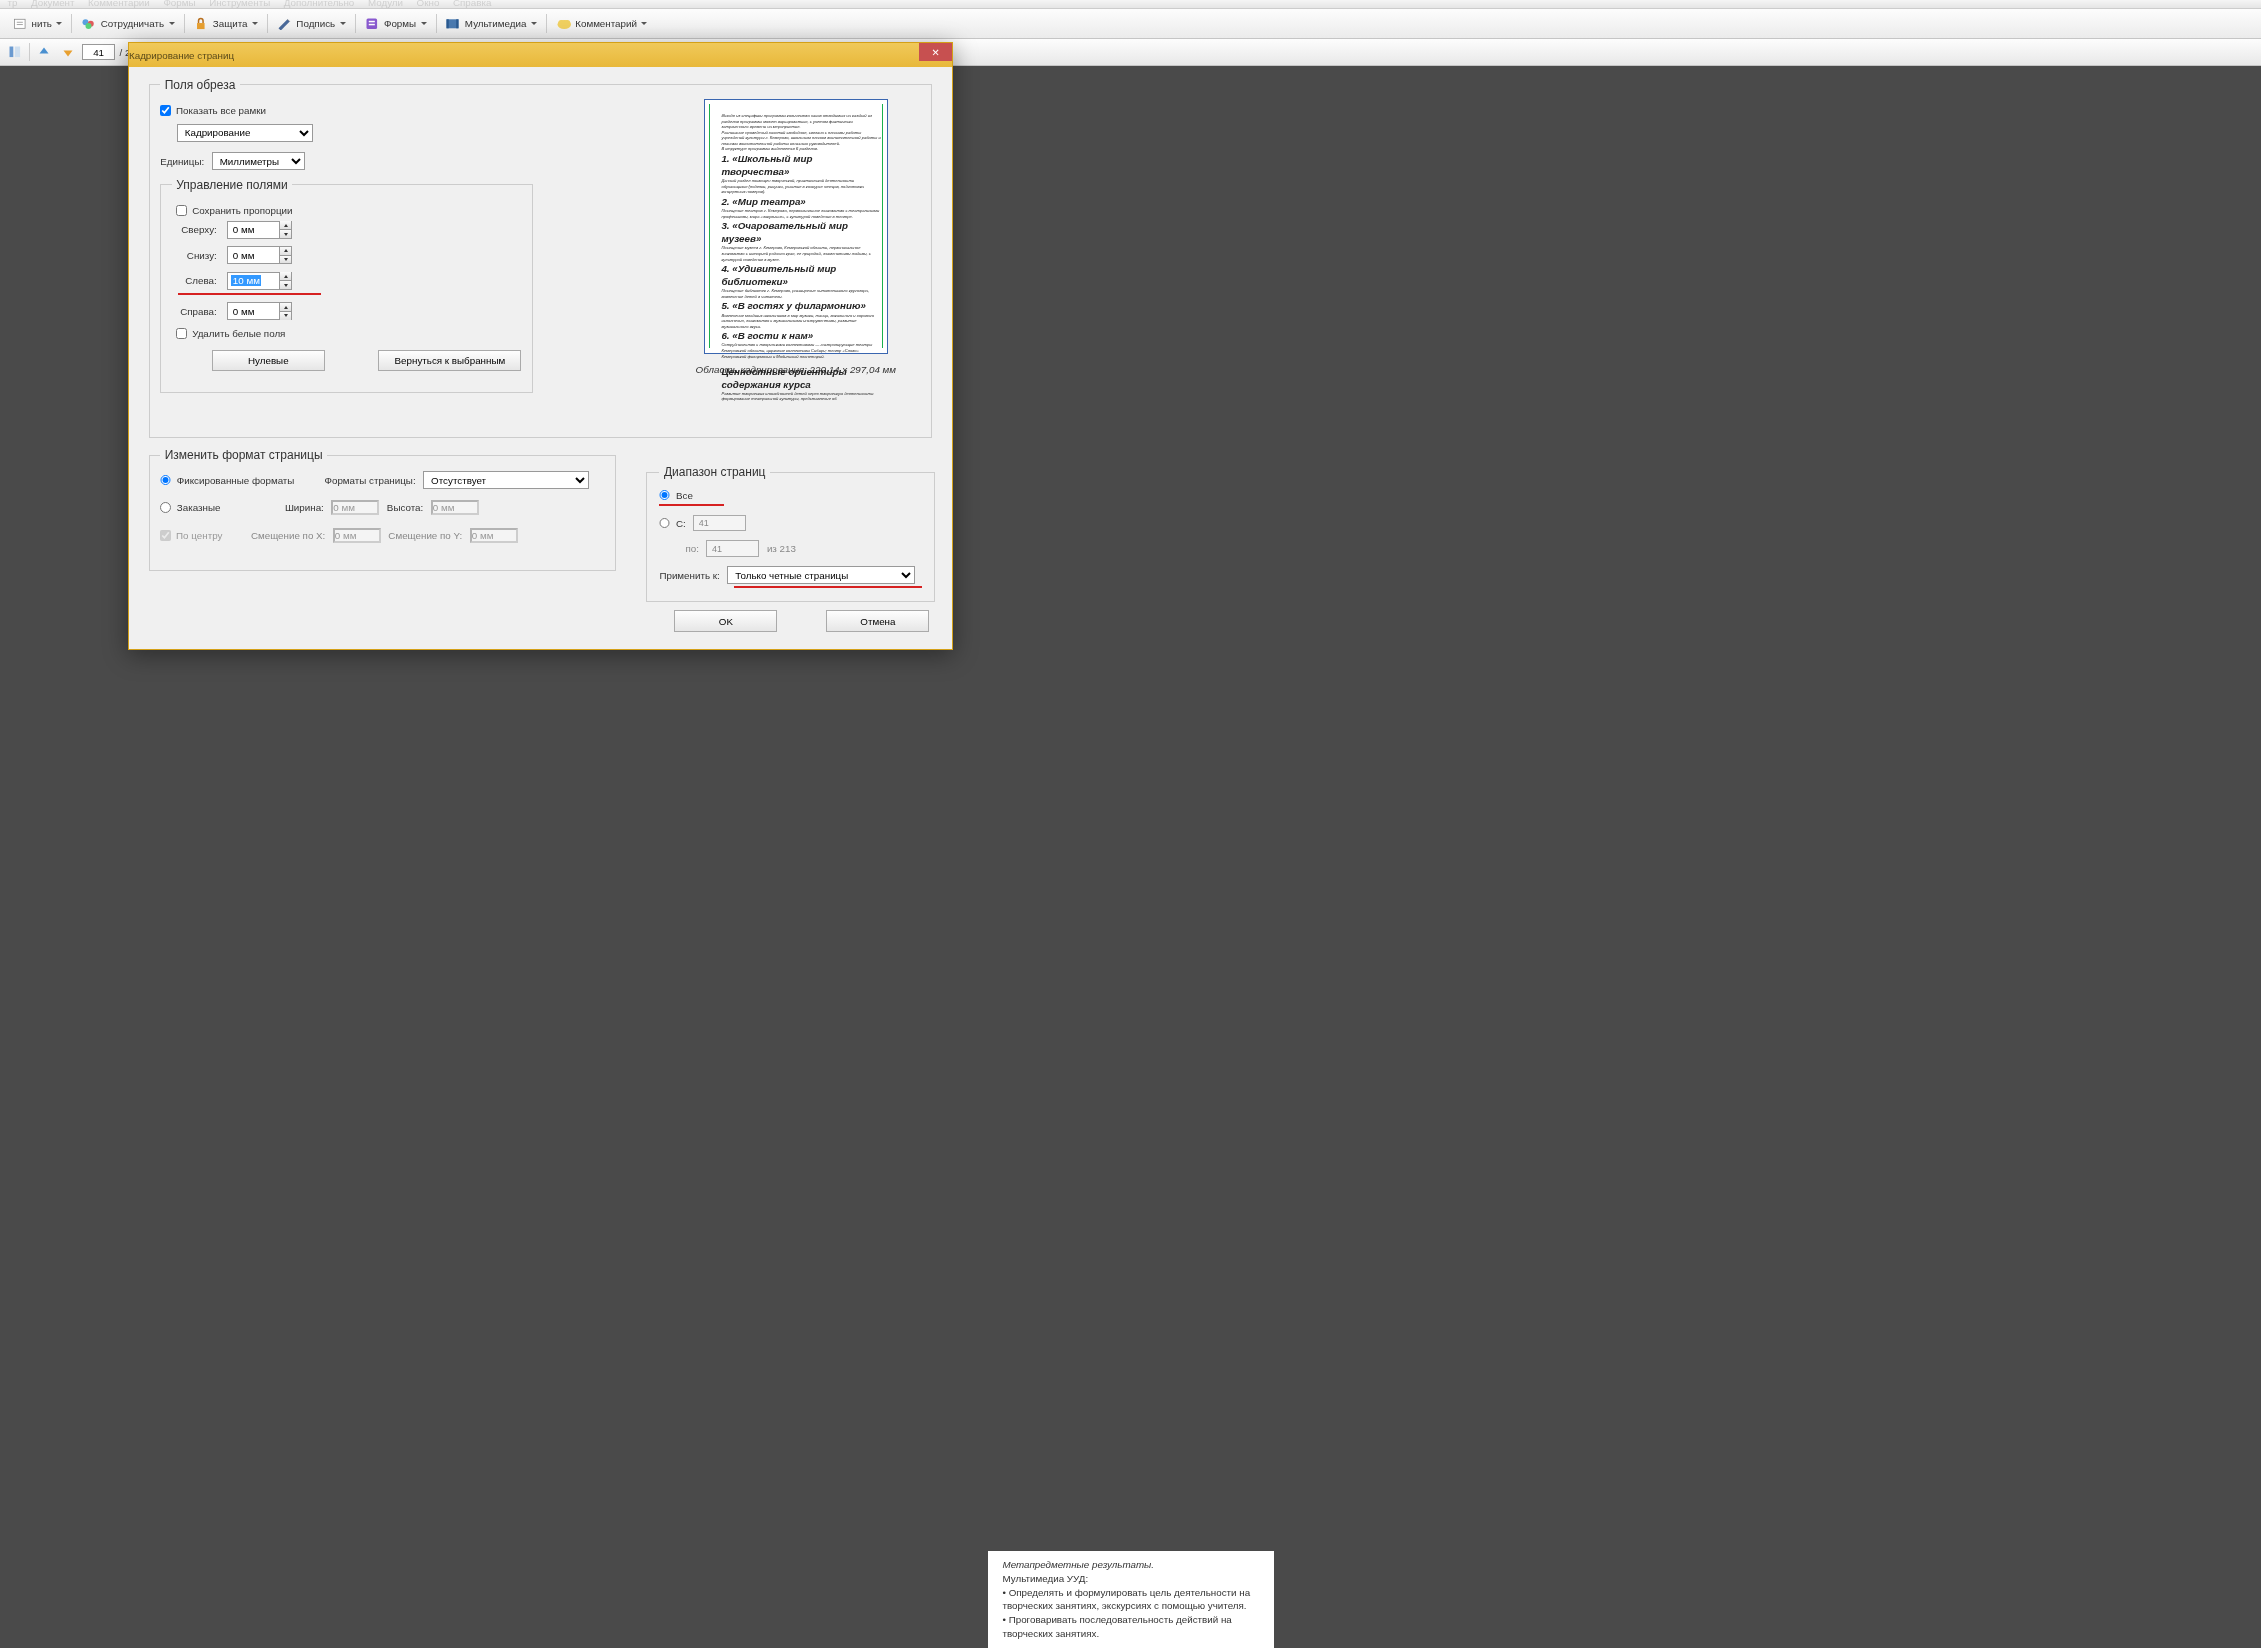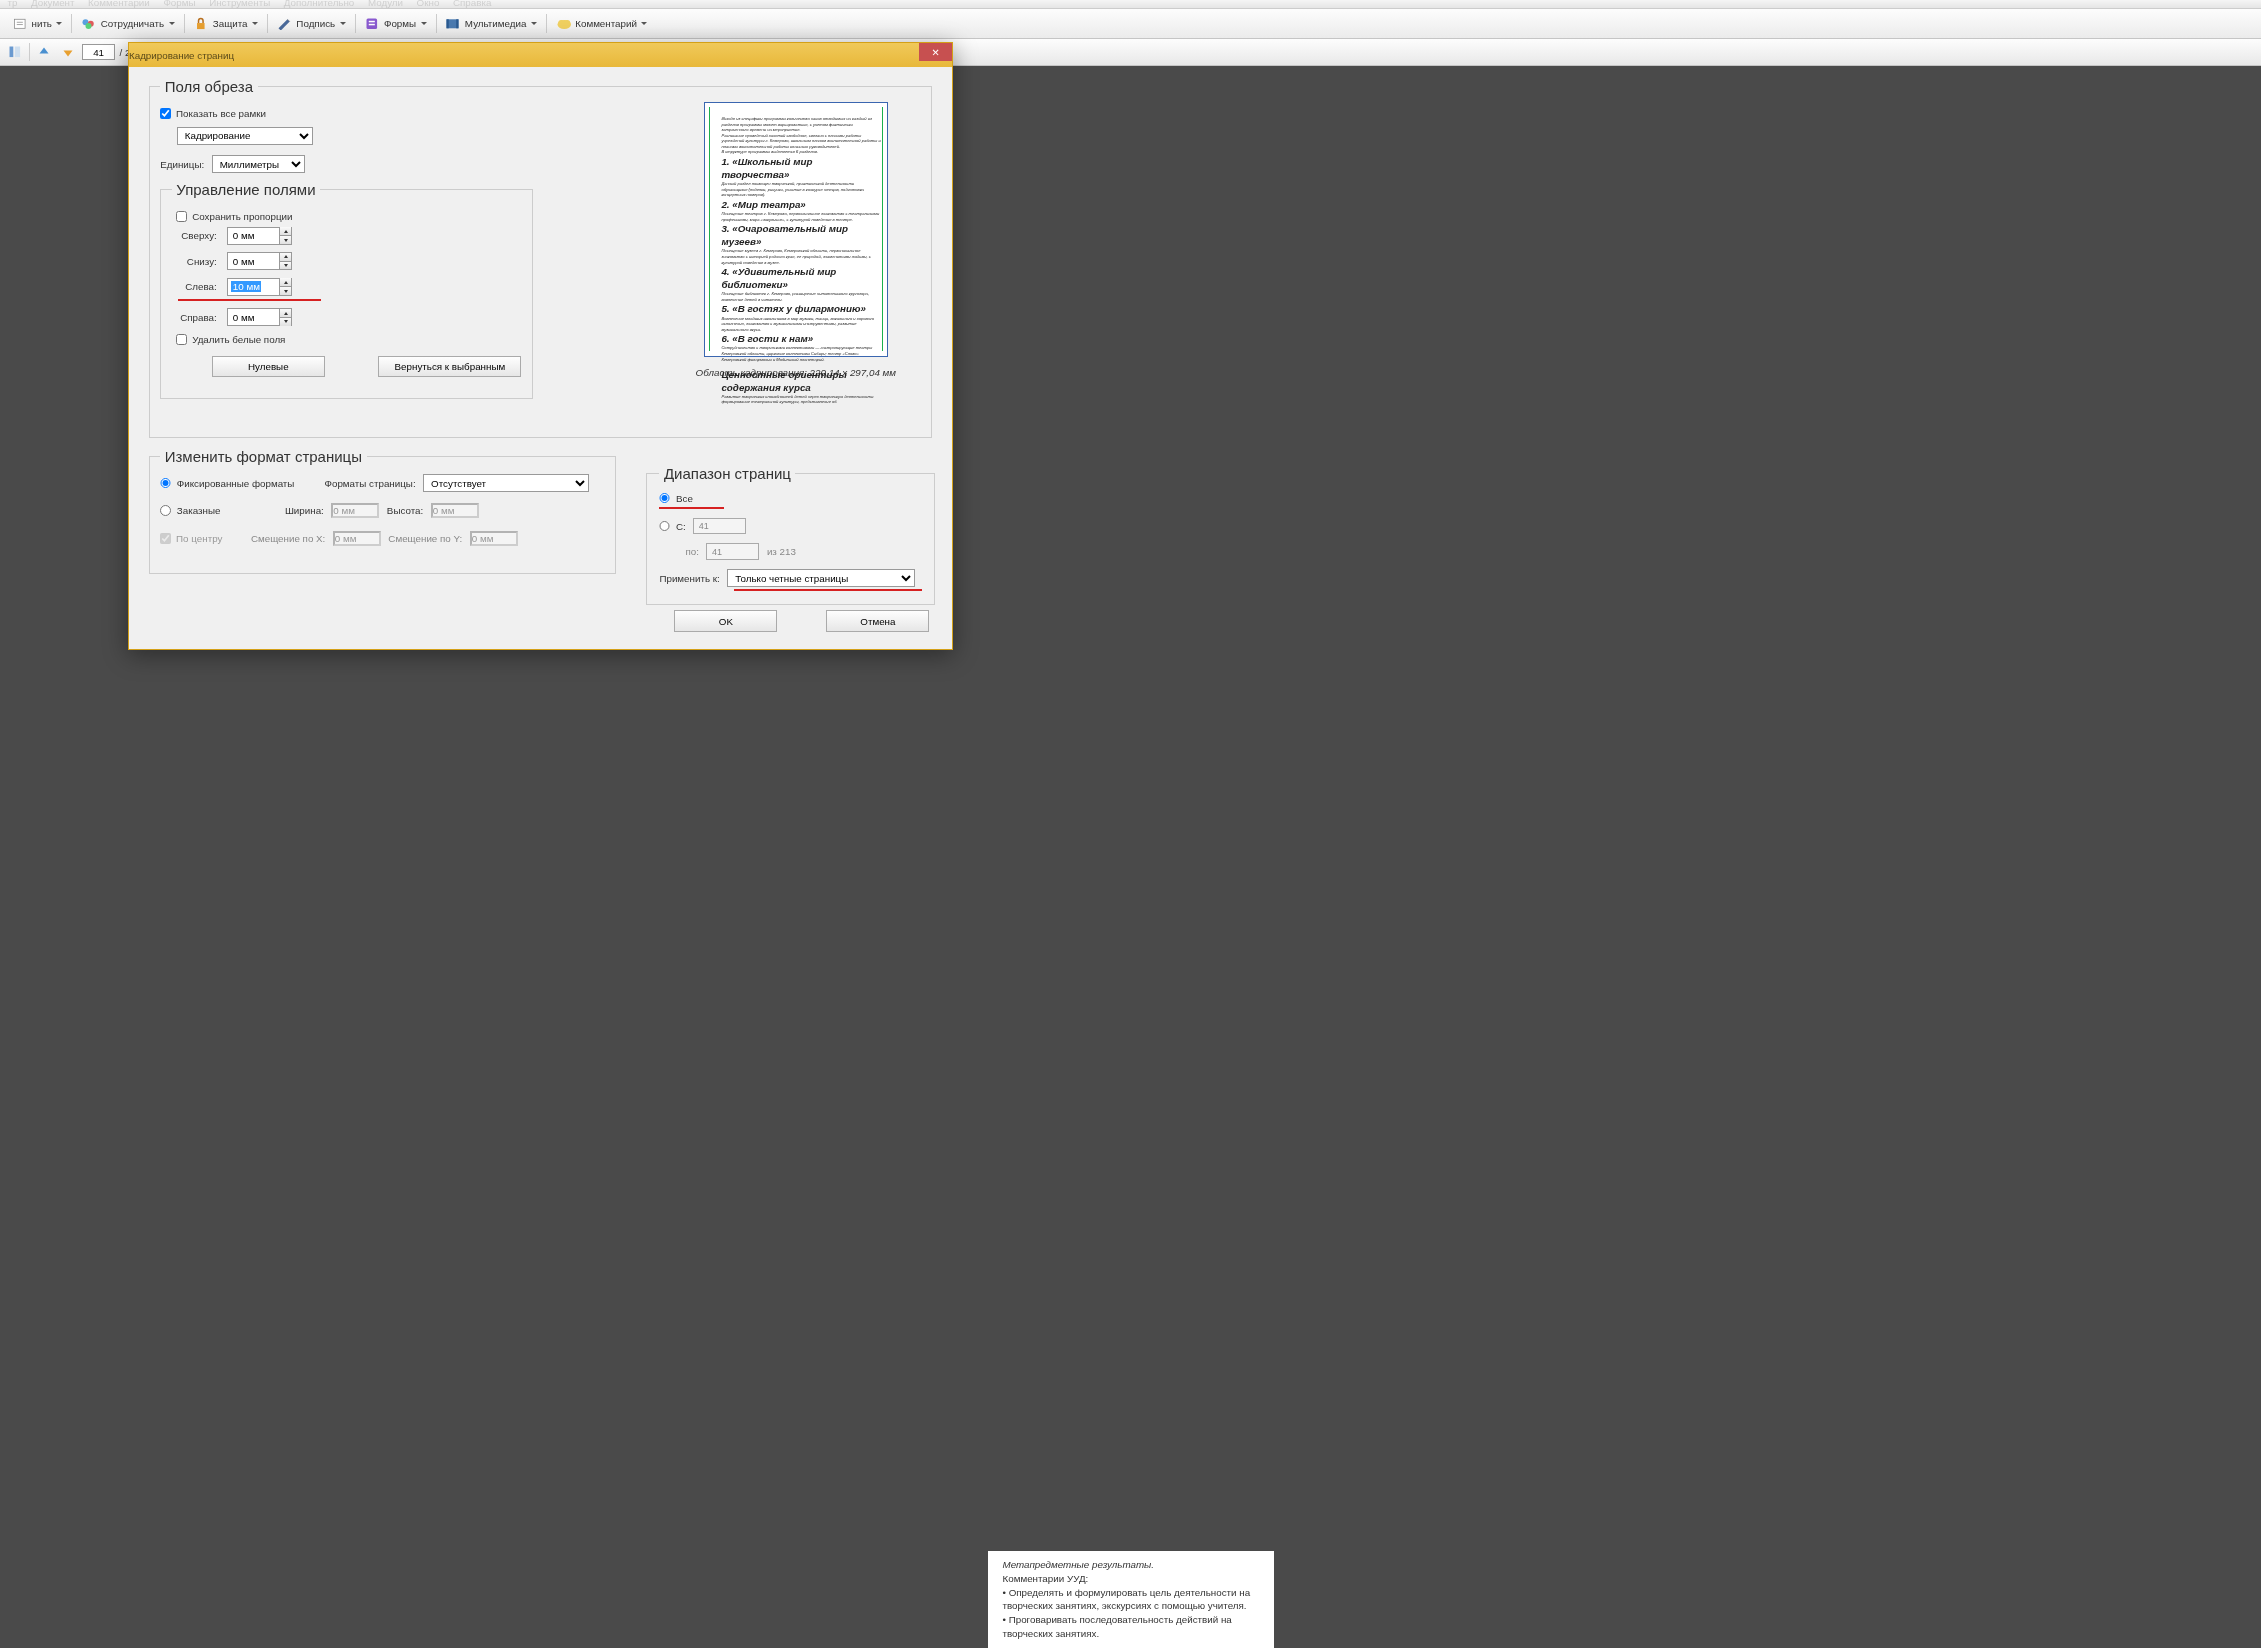--- a/index.html
+++ b/index.html
@@ -21,21 +21,21 @@
 .docsnip { position:absolute; bottom:0; left:50%; transform:translateX(-50%); width:286px; background:#fff; padding:7.5px 15px; font-size:6.8px; color:#333; line-height:1.4;}
 
 .dialog-overlay { position:absolute; top:42px; left:128px; right:0; bottom:0;}
 .dialog { width:825px; height:608px; background:#f0f0f0; border:0.8px solid #d4a017; box-shadow:0 4.5px 22.6px rgba(0,0,0,.4);}
 .titlebar { height:24px; background:linear-gradient(#f0c95a,#e8b83a); display:flex; align-items:center; justify-content:flex-start; position:relative; color:#5a4a1a; font-size:10.6px;}
 .closebtn { position:absolute; right:0; top:0; width:33px; height:18px; background:#c75050; color:#fff; display:flex; align-items:center; justify-content:center; font-size:10.6px; cursor:pointer;}
 
 .dlg-body { padding:10.6px 19.6px; height:calc(100% - 24px); position:relative;}
 
 fieldset { border:0.8px solid #ccc; padding:9px 10.6px 13.6px; margin-bottom:10.6px;}
-legend { padding:0 4.5px; color:#333; font-size:15px;}
+legend { padding:0 4.5px; color:#333; font-size:12px;}
 
 .row { display:flex; align-items:center; gap:7.5px; margin-bottom:7.5px;}
 .lbl { color:#333; font-size:9.8px;}
 select, input[type=text].fld { height:18px; border:0.8px solid #999; background:#fff; padding:0 4.5px; font-size:9.8px;}
 select { padding:1.5px 3px;}
 .spinwrap { position:relative; display:inline-flex;}
 .spinwrap input { width:65px; height:18px; border:0.8px solid #999; padding:0 13.6px 0 4.5px; font-size:9.8px;}
 .spinwrap .spinbtns { position:absolute; right:0.8px; top:0.8px; bottom:0.8px; width:12px; display:flex; flex-direction:column;}
 .spinwrap .spinbtns div { flex:1; background:linear-gradient(#fafafa,#e0e0e0); border-left:0.8px solid #999; display:flex; align-items:center; justify-content:center; cursor:pointer;}
 .spinwrap .spinbtns div:first-child{border-bottom:0.8px solid #999;}
@@ -190,21 +190,21 @@
         <path d="M8 14l6-8H2z" fill="#e8a030"></path>
       </svg>
     </div>
   <input class="pgfield" value="41" style="">
   <span class="lbl">/ 2</span>
 </div>
 
 <div class="docbg">
   <div class="docsnip">
     <div style="font-style:italic">Метапредметные результаты.</div>
-    <div>Комментарии УУД:</div>
+    <div>Мультимедиа УУД:</div>
     <div>• Определять и формулировать цель деятельности на творческих занятиях, экскурсиях с помощью учителя.</div>
     <div>• Проговаривать последовательность действий на творческих занятиях.</div>
   </div>
 </div>
 
 <div class="dialog-overlay">
   <div class="dialog">
     <div class="titlebar">
       <span>Кадрирование страниц</span>
       <div class="closebtn">

